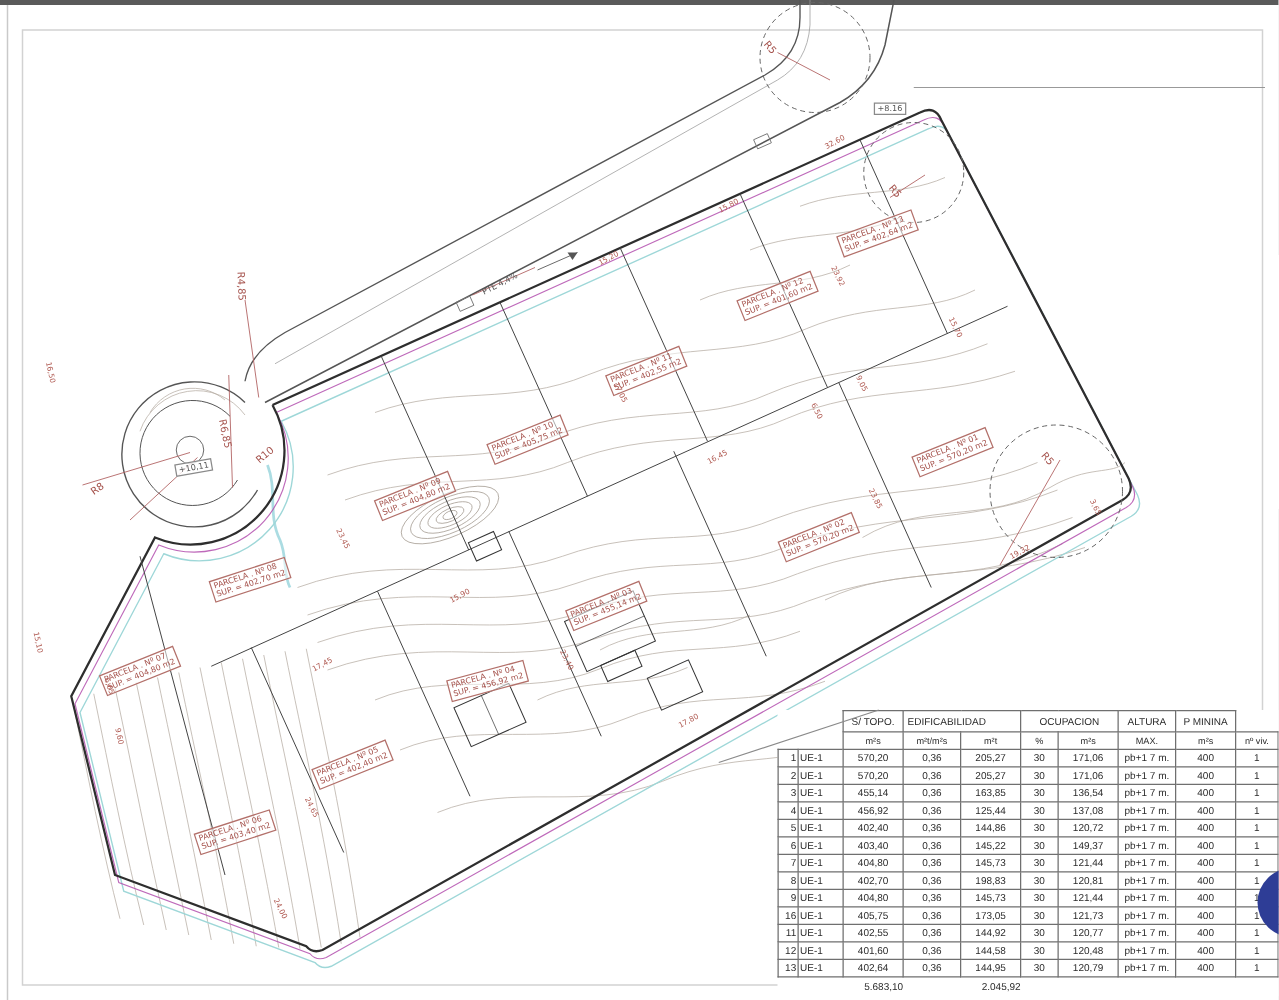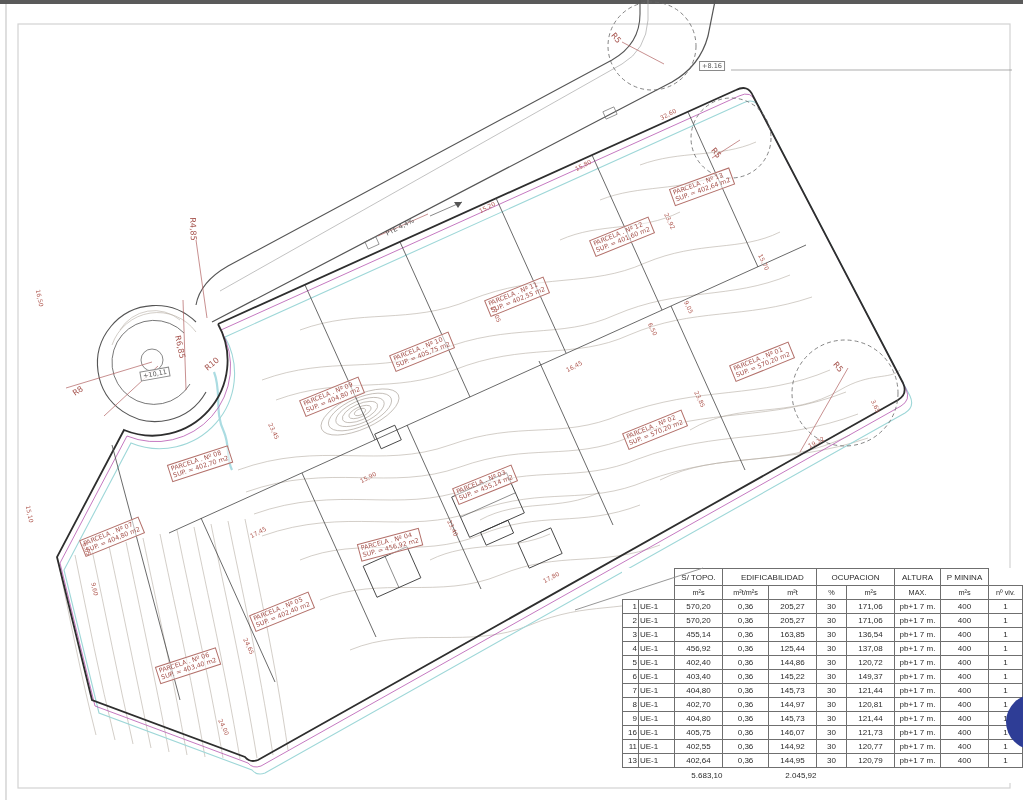--- a/index.html
+++ b/index.html
@@ -30,21 +30,21 @@
     table-layout:fixed;width:400px;background:#fff;font-size:8px;color:#2b2b2b;}
   .ztable th,.ztable td{border:0.6px solid #6f6f6f;padding:0;text-align:center;
     font-weight:normal;overflow:hidden;white-space:nowrap;}
   .ztable thead tr.h1 th{height:16px;}
   .ztable thead tr.h2 th{height:13px;font-size:7.3px;}
   .ztable tbody td{height:13px;}
   .ztable .blank{border:none;background:transparent;}
   .ztable tbody td:first-child{text-align:right;padding-right:1px;}
   .ztable tbody td:nth-child(2){text-align:left;padding-left:1px;}
   .ztable tfoot td{border:none;height:15px;font-size:8px;text-align:right;}
-  .ztable thead th.lft{text-align:left;padding-left:18px;}
+  .ztable thead th.lft{text-align:left;padding-left:3px;}
 
   .blue-blob{position:absolute;left:1006px;top:694px;width:58px;height:56px;border-radius:50%;
     background:#2e3d96;z-index:5;}
 </style>
 </head>
 <body>
 
 <div class="page">
 
   <svg class="plan-svg" width="1023" height="800" viewBox="0 0 1023 800">
@@ -296,21 +296,21 @@
           <td>121,44</td>
           <td>pb+1 7 m.</td>
           <td>400</td>
           <td>1</td>
         </tr>
         <tr>
           <td>8</td>
           <td>UE-1</td>
           <td>402,70</td>
           <td>0,36</td>
-          <td>144,97</td>
+          <td>198,83</td>
           <td>30</td>
           <td>120,81</td>
           <td>pb+1 7 m.</td>
           <td>400</td>
           <td>1</td>
         </tr>
         <tr>
           <td>9</td>
           <td>UE-1</td>
           <td>404,80</td>
@@ -320,35 +320,47 @@
           <td>121,44</td>
           <td>pb+1 7 m.</td>
           <td>400</td>
           <td>1</td>
         </tr>
         <tr>
           <td>16</td>
           <td>UE-1</td>
           <td>405,75</td>
           <td>0,36</td>
-          <td>146,07</td>
+          <td>173,05</td>
           <td>30</td>
           <td>121,73</td>
           <td>pb+1 7 m.</td>
           <td>400</td>
           <td>1</td>
         </tr>
         <tr>
           <td>11</td>
           <td>UE-1</td>
           <td>402,55</td>
           <td>0,36</td>
           <td>144,92</td>
           <td>30</td>
           <td>120,77</td>
+          <td>pb+1 7 m.</td>
+          <td>400</td>
+          <td>1</td>
+        </tr>
+        <tr>
+          <td>12</td>
+          <td>UE-1</td>
+          <td>401,60</td>
+          <td>0,36</td>
+          <td>144,58</td>
+          <td>30</td>
+          <td>120,48</td>
           <td>pb+1 7 m.</td>
           <td>400</td>
           <td>1</td>
         </tr>
         <tr>
           <td>13</td>
           <td>UE-1</td>
           <td>402,64</td>
           <td>0,36</td>
           <td>144,95</td>
@@ -415,17 +427,17 @@
   <span class="dim" style="left:224px;top:727px;--r:64deg;">24,00</span>
 
   <span class="rlab" style="left:616px;top:38px;--r:50deg;">R5</span>
   <span class="rlab" style="left:716px;top:153px;--r:50deg;">R5</span>
   <span class="rlab" style="left:838px;top:367px;--r:50deg;">R5</span>
   <span class="rlab" style="left:212px;top:364px;--r:-40deg;">R10</span>
   <span class="rlab" style="left:78px;top:391px;--r:-35deg;">R8</span>
   <span class="rlab" style="left:193px;top:229px;--r:88deg;">R4,85</span>
   <span class="rlab" style="left:180px;top:347px;--r:78deg;">R6,85</span>
 
-  <span class="elev" style="left:712px;top:66px;">+8.16</span>
+  <span class="elev" style="left:712px;top:87px;">+8.16</span>
   <span class="elev" style="left:155px;top:374px;--r:-10deg;">+10,11</span>
   <span class="slope" style="left:400px;top:227px;">PTE 4,4%</span>
 
 </div>
 
 </body></html>

